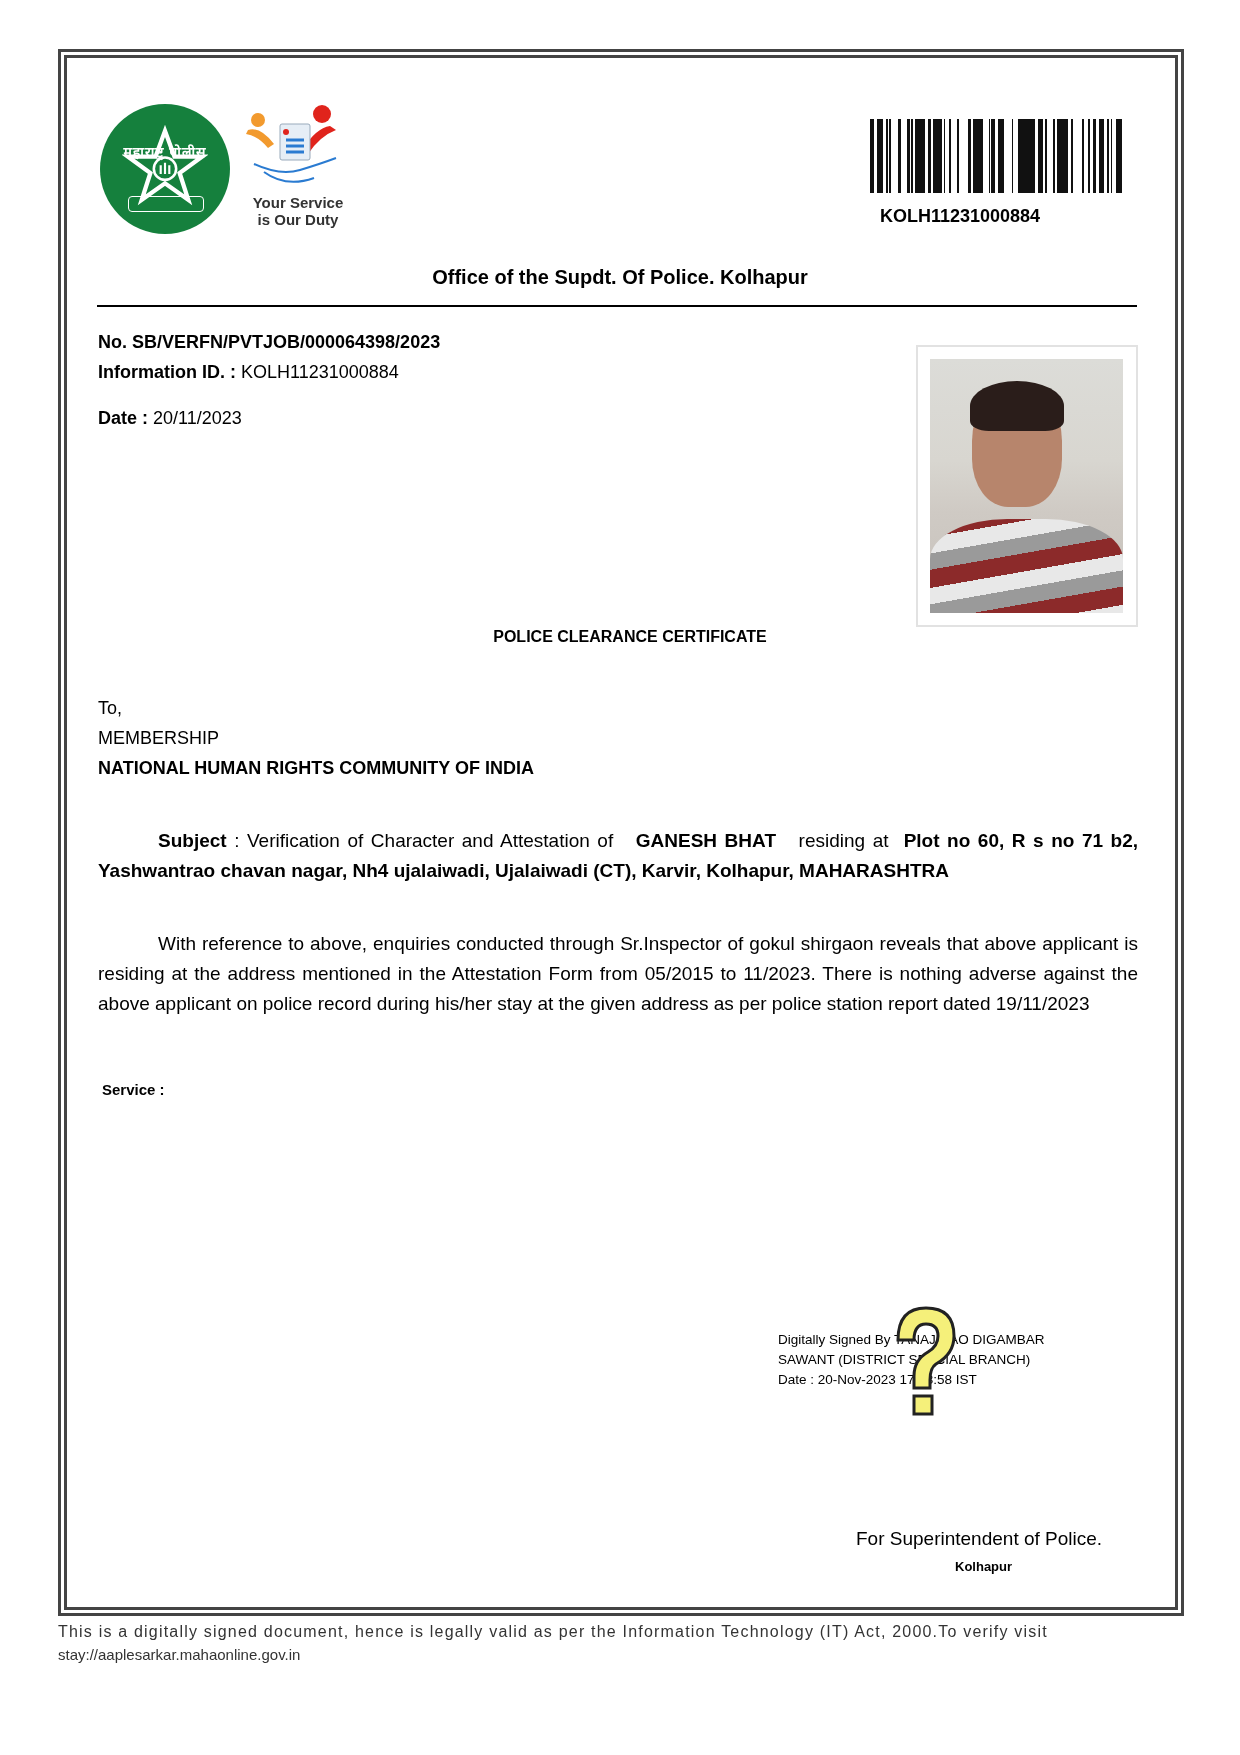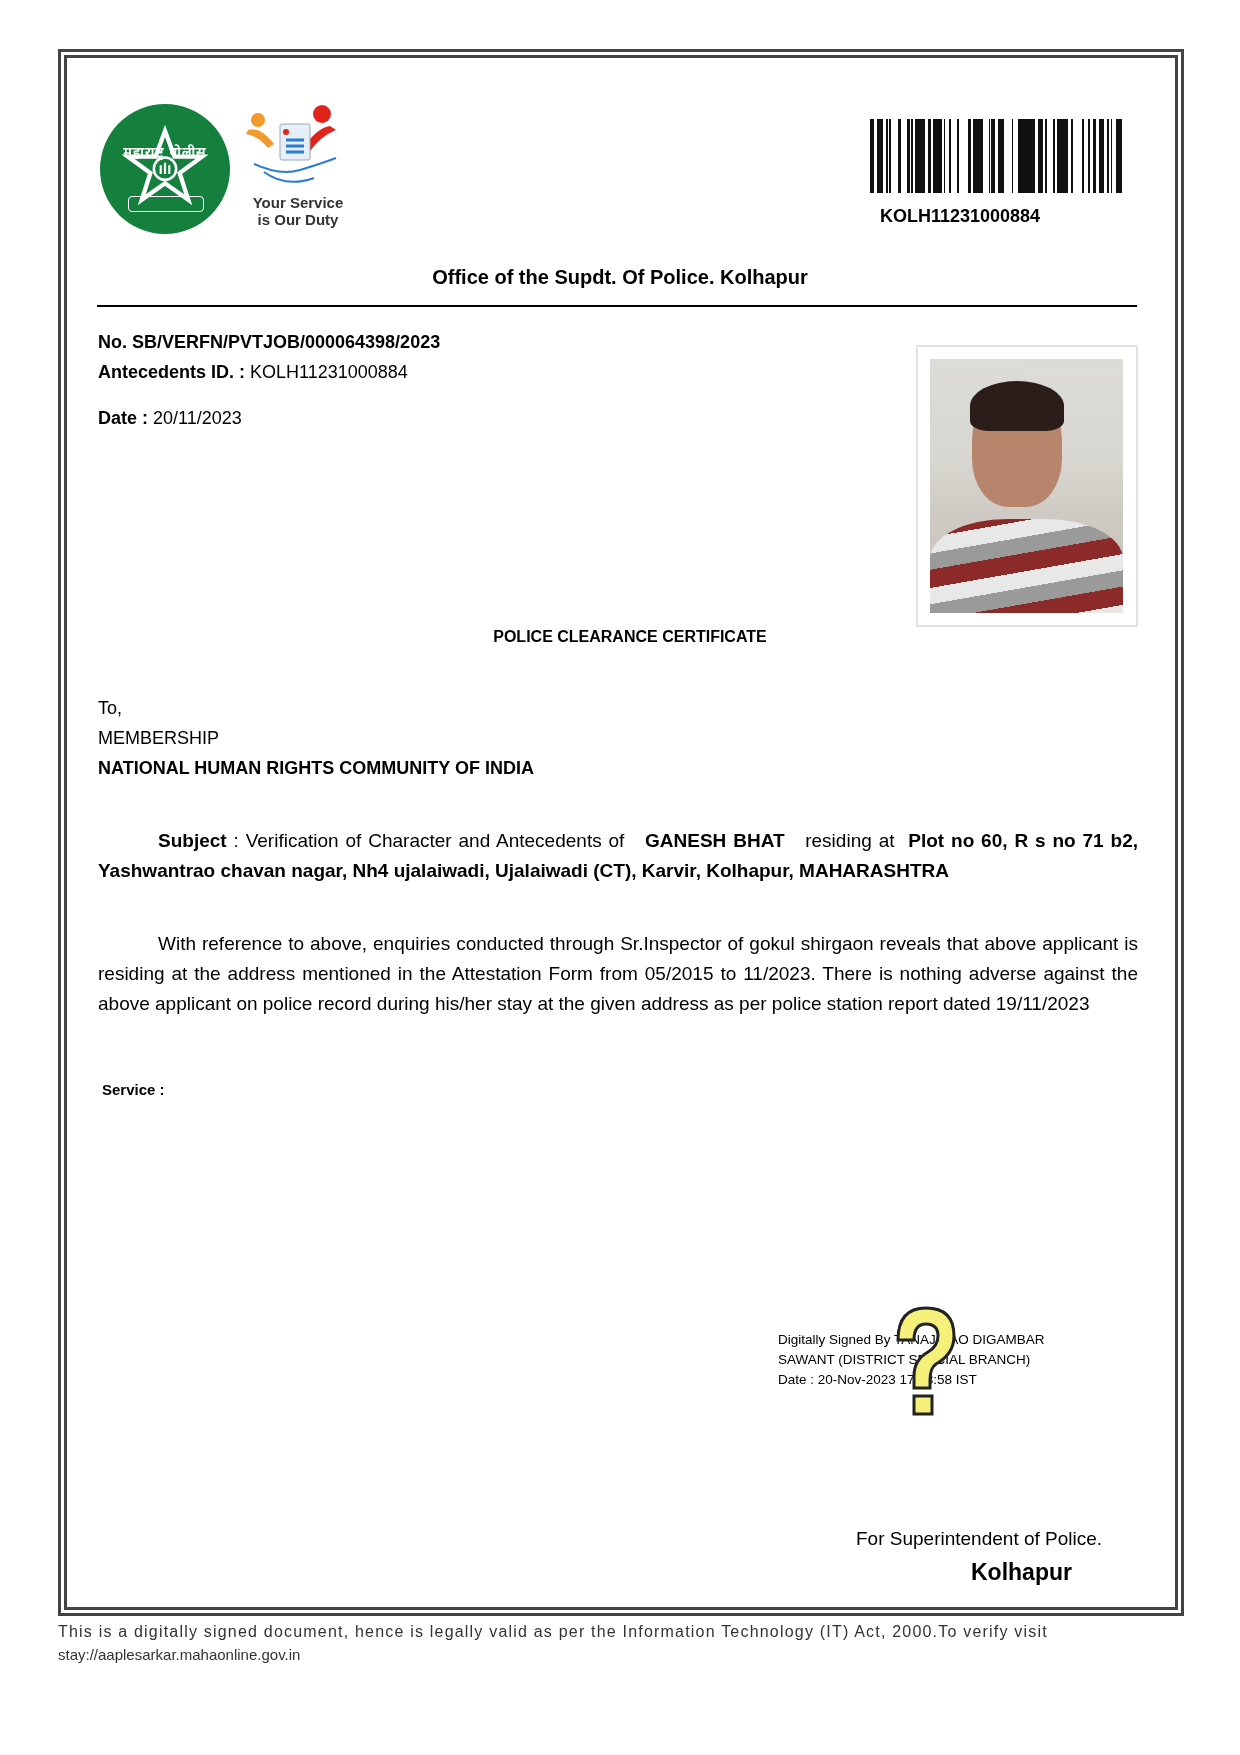--- a/index.html
+++ b/index.html
@@ -47,21 +47,21 @@
     .body-para { top: 929px; }
     .indent { display: inline-block; width: 60px; }
     .bold { font-weight: bold; }
 
     .remarks { left: 102px; top: 1081px; font-size: 15px; font-weight: bold; }
 
     .sign { left: 778px; top: 1330px; font-size: 13.5px; line-height: 20px; }
     .qmark { left: 884px; top: 1300px; width: 80px; height: 130px; }
 
     .for-sp { left: 856px; top: 1528px; font-size: 19px; font-weight: normal; }
-    .for-sp2 { left: 955px; top: 1559px; font-size: 23px; font-weight: bold; margin-left: 16px; }
+    .for-sp2 { left: 955px; top: 1559px; font-size: 13px; font-weight: bold; }
 
     .footer { left: 58px; top: 1623px; font-size: 16px; color: #333; letter-spacing: 1.2px; white-space: nowrap; }
     .footer-url { left: 58px; top: 1646px; font-size: 15px; color: #333; }
   </style>
 </head>
 <body>
 
 <div class="frame-outer"></div>
 <div class="frame-inner"></div>
 
@@ -227,21 +227,21 @@
     <span style="width: 1px; background: rgb(255, 255, 255);"></span>
     <span style="width: 2px; background: rgb(255, 255, 255);"></span>
   </div>
 <div class="abs barcode-text">KOLH11231000884</div>
 
 <div class="abs office-title">Office of the Supdt. Of Police. Kolhapur</div>
 <div class="abs rule"></div>
 
 <div class="abs meta meta1 bold">No. SB/VERFN/PVTJOB/000064398/2023</div>
 <div class="abs meta meta2">
-  <b>Antecedents ID. :</b>
+  <b>Information ID. :</b>
   <span>KOLH11231000884</span>
 </div>
 <div class="abs meta meta3">
   <b>Date :</b>
   <span>20/11/2023</span>
 </div>
 
 <div class="abs photo-box">
   <div class="photo" title="Applicant photograph">
     <div class="shirt"></div>
@@ -250,21 +250,21 @@
   </div>
 </div>
 
 <div class="abs cert-title">POLICE CLEARANCE CERTIFICATE</div>
 
 <div class="abs to">To,</div>
 <div class="abs rcp1">MEMBERSHIP</div>
 <div class="abs rcp2">NATIONAL HUMAN RIGHTS COMMUNITY OF INDIA</div>
 
 <div class="abs para subject">
-  <span class="indent"></span><span class="bold">Subject</span><span> : Verification of Character and Antecedents of </span>&nbsp;&nbsp;<span class="bold">GANESH BHAT</span>&nbsp;&nbsp;<span> residing at </span>&nbsp;<span class="bold">Plot no 60, R s no 71 b2, Yashwantrao chavan nagar, Nh4 ujalaiwadi, Ujalaiwadi (CT), Karvir, Kolhapur, MAHARASHTRA</span>
+  <span class="indent"></span><span class="bold">Subject</span><span> : Verification of Character and Attestation of </span>&nbsp;&nbsp;<span class="bold">GANESH BHAT</span>&nbsp;&nbsp;<span> residing at </span>&nbsp;<span class="bold">Plot no 60, R s no 71 b2, Yashwantrao chavan nagar, Nh4 ujalaiwadi, Ujalaiwadi (CT), Karvir, Kolhapur, MAHARASHTRA</span>
 </div>
 
 <div class="abs para body-para">
   <span class="indent"></span><span>With reference to above, enquiries conducted through Sr.Inspector of gokul shirgaon reveals that above applicant is residing at the address mentioned in the Attestation Form from 05/2015 to 11/2023. There is nothing adverse against the above applicant on police record during his/her stay at the given address as per police station report dated 19/11/2023</span>
 </div>
 
 <div class="abs remarks">Service :</div>
 
 <div class="abs sign">
   <div>Digitally Signed By TANAJIRAO DIGAMBAR</div>

